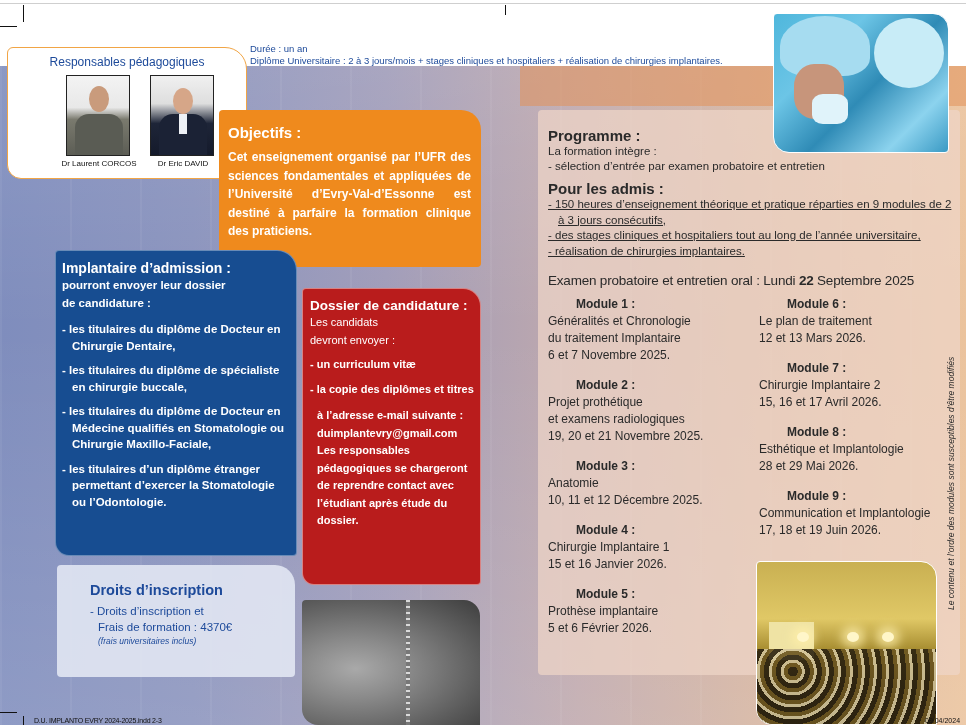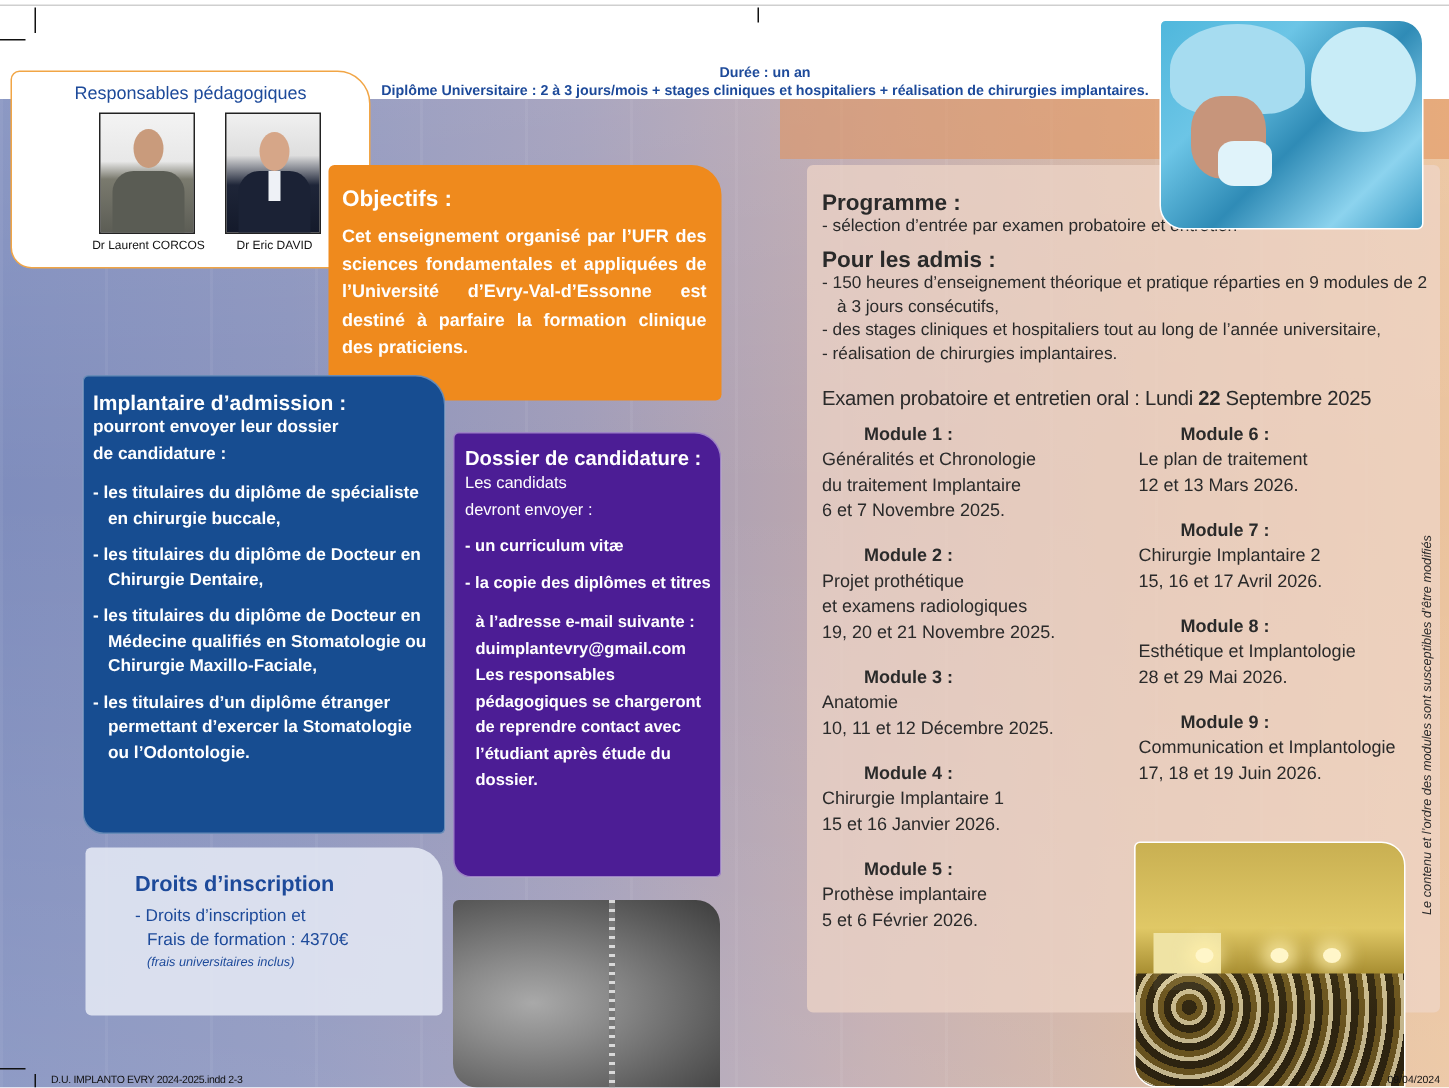--- a/index.html
+++ b/index.html
@@ -18,21 +18,21 @@
     background:
       repeating-linear-gradient(90deg, rgba(255,255,255,0.05) 0 2px, transparent 2px 70px),
       linear-gradient(180deg, rgba(255,255,255,0.10) 0%, rgba(255,255,255,0) 40%, rgba(255,255,255,0.12) 100%);
   }
   .bg-band { position: absolute; left: 520px; top: 66px; width: 446px; height: 40px; background: rgba(225,145,90,0.55); }
 
   
   .crop { position: absolute; background: #111; }
 
   
-  .header { position: absolute; left: 250px; top: 43px; width: 520px; text-align: center; color: #1d4a9a; font-size: 9.5px; line-height: 12px; font-family: "Liberation Sans", sans-serif; font-weight: bold; }
+  .header { position: absolute; left: 250px; top: 43px; width: 520px; color: #1d4a9a; font-size: 9.5px; line-height: 12px; font-family: "Liberation Sans", sans-serif; }
 
   
   .resp {
     position: absolute; left: 7px; top: 47px; width: 240px; height: 132px;
     background: #ffffff; border: 1.5px solid #f1a545; border-radius: 6px 22px 6px 14px;
   }
   .resp-title { position: absolute; left: 0; top: 7px; width: 100%; text-align: center; color: #1d4a9a; font-size: 12px; }
   .photo { position: absolute; top: 27px; width: 64px; height: 81px; border: 1px solid #222; overflow: hidden; }
   .photo.p1 { left: 58px; background: linear-gradient(180deg, #f3f3f3 0%, #e8e8e8 40%, #7a7a6e 55%, #5c5d55 100%); }
   .photo.p2 { left: 142px; background: linear-gradient(180deg, #f0f0f0 0%, #dedede 35%, #1e2538 60%, #141a2b 100%); }
@@ -64,21 +64,21 @@
     padding: 9px 8px 0 6px;
   }
   .cond-title { font-size: 14px; font-weight: bold; }
   .cond-intro { font-size: 11.5px; font-weight: bold; line-height: 18px; }
   .cond-list { margin-top: 9px; list-style: none; }
   .cond-list li { font-size: 11.5px; font-weight: bold; line-height: 16.5px; padding-left: 10px; text-indent: -10px; margin-bottom: 8px; }
 
   
   .dossier {
     position: absolute; left: 302px; top: 288px; width: 179px; height: 297px;
-    background: #4c1d95; border-radius: 4px 18px 4px 12px; color: #fff;
+    background: #b91c1c; border-radius: 4px 18px 4px 12px; color: #fff;
     border: 1px solid rgba(255,255,255,0.45);
     padding: 9px 6px 0 7px;
   }
   .dos-title { font-size: 13.5px; font-weight: bold; }
   .dos-intro { font-size: 11px; font-weight: normal; line-height: 18px; }
   .dos-list { list-style: none; margin-top: 7px; }
   .dos-list li { font-size: 11px; font-weight: bold; line-height: 16.5px; padding-left: 8px; text-indent: -8px; margin-bottom: 8px; }
   .dos-extra { font-size: 11px; font-weight: bold; line-height: 17.5px; padding-left: 7px; margin-top: 10px; }
 
   
@@ -102,21 +102,21 @@
   
   .programme {
     position: absolute; left: 538px; top: 110px; width: 422px; height: 565px;
     background: rgba(238,214,200,0.72); border-radius: 4px;
     padding: 17px 8px 0 10px; color: #2a2a2a;
   }
   .prog-h { font-size: 15px; font-weight: bold; color: #2a2a2a; }
   .prog-line { font-size: 11.5px; line-height: 15px; }
   .prog-sub { margin-top: 6px; }
   .prog-list { list-style: none; }
-  .prog-list li { font-size: 11.5px; line-height: 15.5px; padding-left: 10px; text-indent: -10px; }
+  .prog-list li { font-size: 11.5px; line-height: 15.5px; padding-left: 10px; text-indent: -10px; text-decoration: underline; }
   .exam { font-size: 13.5px; margin-top: 14px; letter-spacing: -0.2px; }
   .exam b { font-weight: bold; }
   .modules { position: relative; margin-top: 8px; }
   .mod-col { position: absolute; top: 0; }
   .mod-col.left { left: 0; width: 205px; }
   .mod-col.right { left: 211px; width: 190px; }
   .module { margin-bottom: 13px; }
   .mod-title { font-size: 12px; font-weight: bold; line-height: 17px; padding-left: 28px; }
   .mod-line { font-size: 12px; line-height: 17px; }
 
@@ -187,22 +187,22 @@
 <div class="objectifs">
   <div class="obj-title">Objectifs :</div>
   <div class="obj-text">Cet enseignement organisé par l’UFR des sciences fondamentales et appliquées de l’Université d’Evry-Val-d’Essonne est destiné à parfaire la formation clinique des praticiens.</div>
 </div>
 
 <div class="conditions">
   <div class="cond-title">Implantaire d’admission :</div>
   <div class="cond-intro">pourront envoyer leur dossier</div>
   <div class="cond-intro">de candidature :</div>
   <ul class="cond-list">
+    <li>- les titulaires du diplôme de Docteur en Chirurgie Dentaire,</li>
     <li>- les titulaires du diplôme de spécialiste en chirurgie buccale,</li>
-    <li>- les titulaires du diplôme de Docteur en Chirurgie Dentaire,</li>
     <li>- les titulaires du diplôme de Docteur en Médecine qualifiés en Stomatologie ou Chirurgie Maxillo-Faciale,</li>
     <li>- les titulaires d’un diplôme étranger permettant d’exercer la Stomatologie ou l’Odontologie.</li>
   </ul>
 </div>
 
 <div class="dossier">
   <div class="dos-title">Dossier de candidature :</div>
   <div class="dos-intro">Les candidats</div>
   <div class="dos-intro">devront envoyer :</div>
   <ul class="dos-list">
@@ -220,20 +220,21 @@
   <div class="dr-title">Droits d’inscription</div>
   <div class="dr-text">- Droits d’inscription et</div>
   <div class="dr-text" style="padding-left:8px;">Frais de formation : 4370€</div>
   <div class="dr-note">(frais universitaires inclus)</div>
 </div>
 
 <div class="xray"></div>
 
 <div class="programme">
   <div class="prog-h">Programme :</div>
+  <div class="prog-line">La formation intègre :</div>
   <div class="prog-line">- sélection d’entrée par examen probatoire et entretien</div>
   <div class="prog-h prog-sub">Pour les admis :</div>
   <ul class="prog-list">
     <li>- 150 heures d’enseignement théorique et pratique réparties en 9 modules de 2 à 3 jours consécutifs,</li>
     <li>- des stages cliniques et hospitaliers tout au long de l’année universitaire,</li>
     <li>- réalisation de chirurgies implantaires.</li>
   </ul>
   <div class="exam">
     <span>Examen probatoire et entretien oral : </span><span>Lundi </span><b>22</b><span> Septembre </span><span>2025</span>
   </div>

